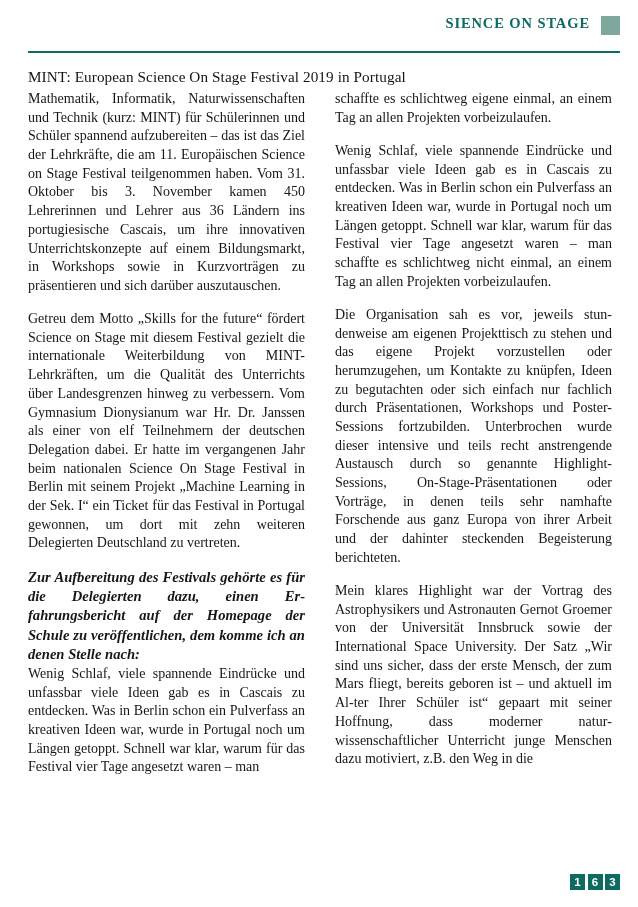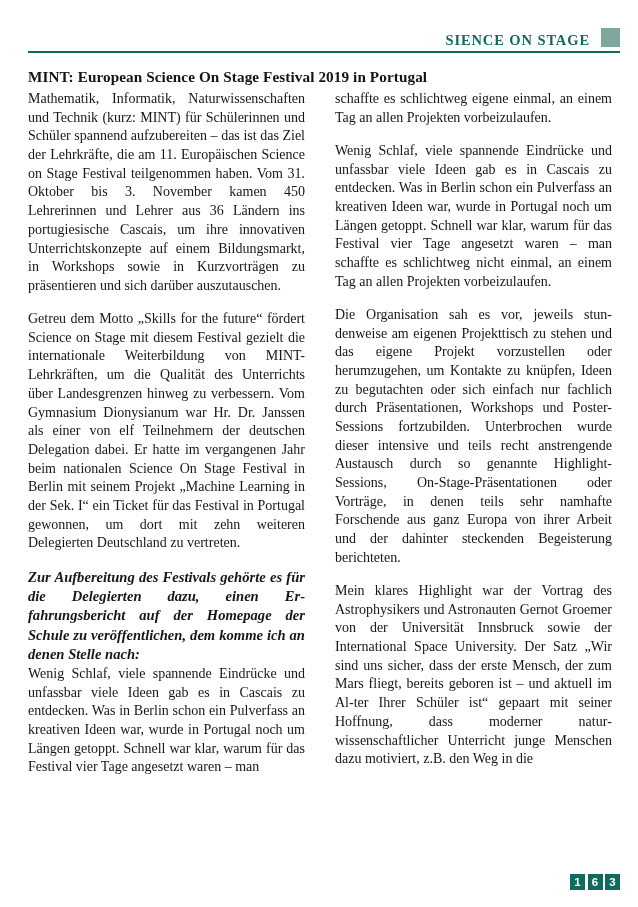--- a/index.html
+++ b/index.html
@@ -20,24 +20,24 @@
     position: relative;
     width: 638px;
     height: 907px;
     box-sizing: border-box;
     padding: 0;
   }
 
   
   .runhead {
     position: absolute;
-    top: 27px;
+    top: 16px;
     right: 18px;
     display: flex;
-    align-items: flex-end;
+    align-items: flex-start;
     gap: 11px;
     height: 20px;
   }
   .runhead-text {
     font-family: "Liberation Serif", "DejaVu Serif", serif;
     font-size: 14.5px;
     font-weight: bold;
     letter-spacing: 0.9px;
     color: #0d6b5f;
     line-height: 1;
@@ -59,21 +59,21 @@
   }
 
   
   .article-title {
     position: absolute;
     top: 57px;
     left: 28px;
     width: 582px;
     font-family: "Liberation Serif", "DejaVu Serif", serif;
     font-size: 15.2px;
-    font-weight: bold;
+    font-weight: normal;
     color: #141414;
     letter-spacing: 0.1px;
     line-height: 1.25;
   }
 
   
   .columns {
     position: absolute;
     top: 90px;
     left: 28px;

